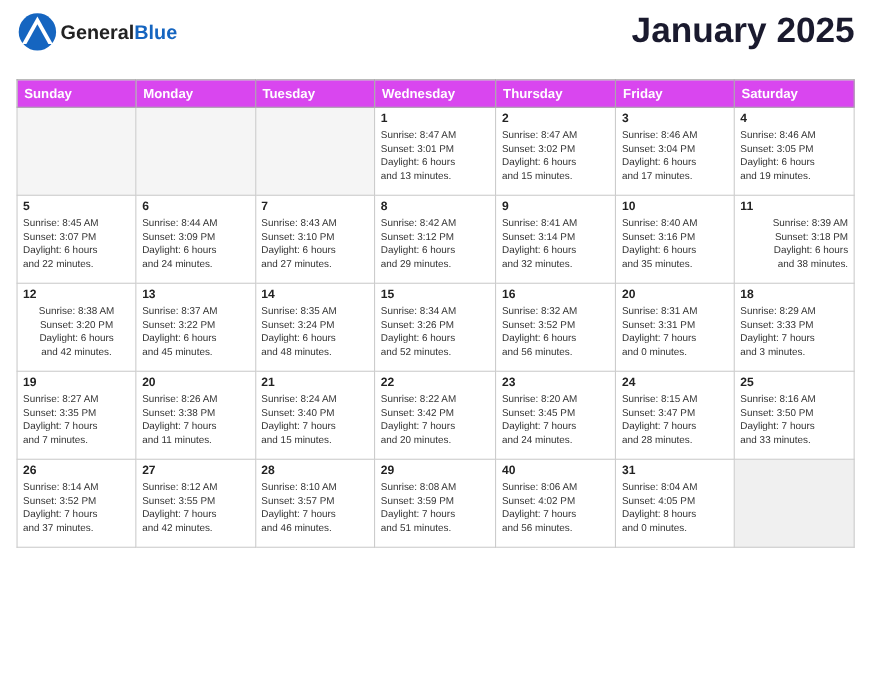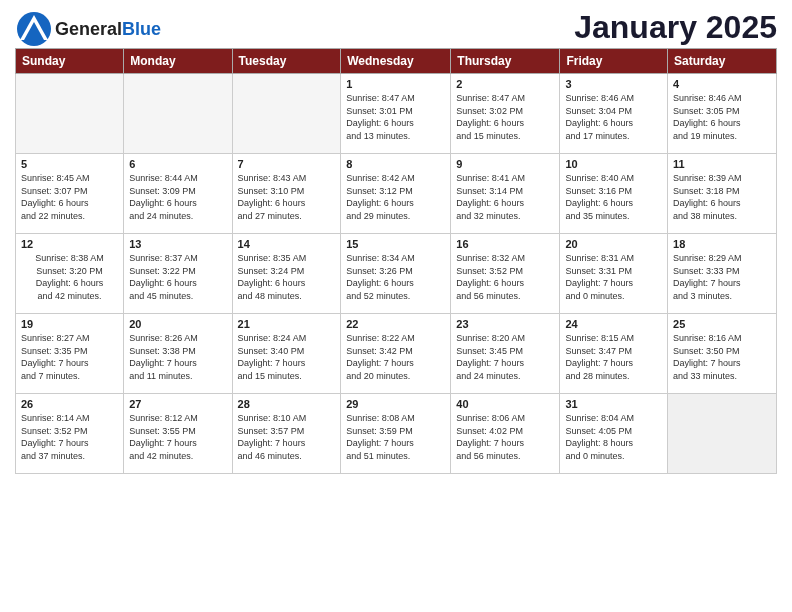--- a/index.html
+++ b/index.html
@@ -1,23 +1,23 @@
 <!DOCTYPE html>
 <html><head>
   <meta charset="utf-8">
   <style>
     * { box-sizing: border-box; margin: 0; padding: 0; }
     body { font-family: Arial, sans-serif; background: #fff; width: 792px; height: 612px; overflow: hidden; }
     .container { width: 792px; padding: 10px 15px; }
-    .header { display: flex; align-items: flex-start; justify-content: space-between; margin-bottom: 0; gap: 20px; }
+    .header { display: flex; align-items: flex-start; justify-content: space-between; margin-bottom: 24px; gap: 20px; }
     .title-block { text-align: right; }
     .month-title { font-size: 32px; font-weight: bold; color: #1a1a2e; line-height: 1.1; }
     .location { font-size: 14px; color: #333; }
     .calendar { width: 100%; border-collapse: collapse; }
-    .calendar th { background: #7f1d1d; color: #fff; text-align: left; padding: 5px 6px; font-size: 12px; font-weight: bold; border: 1px solid #aaa; }
+    .calendar th { background: #d946ef; color: #fff; text-align: left; padding: 5px 6px; font-size: 12px; font-weight: bold; border: 1px solid #aaa; }
     .calendar td { vertical-align: top; border: 1px solid #ccc; padding: 4px 5px; width: 113px; height: 80px; font-size: 9.5px; color: #222; background: #fff; }
     .calendar td.empty { background: #f5f5f5; }
     .calendar td.gray { background: #f0f0f0; }
     .day-num { font-weight: bold; font-size: 11px; display: block; margin-bottom: 2px; }
     .day-info { font-size: 9px; line-height: 1.4; color: #333; }
     .logo-wrapper { display: flex; align-items: center; }
     .logo-svg { margin-right: 2px; }
   </style>
 </head>
 <body>
@@ -125,21 +125,21 @@
           </td>
           <td>
             <span class="day-num">10</span>
             <div class="day-info" style="white-space: pre-line;">Sunrise: 8:40 AM
 Sunset: 3:16 PM
 Daylight: 6 hours
 and 35 minutes.</div>
           </td>
           <td>
             <span class="day-num">11</span>
-            <div class="day-info" style="white-space: pre-line;">Sunrise: 8:39 AM
+            <div class="day-info" style="white-space: pre-line; text-align: right;">Sunrise: 8:39 AM
 Sunset: 3:18 PM
 Daylight: 6 hours
 and 38 minutes.</div>
           </td>
         </tr>
         <tr>
           <td>
             <span class="day-num">12</span>
             <div class="day-info" style="white-space: pre-line; text-align: center;">Sunrise: 8:38 AM
 Sunset: 3:20 PM

